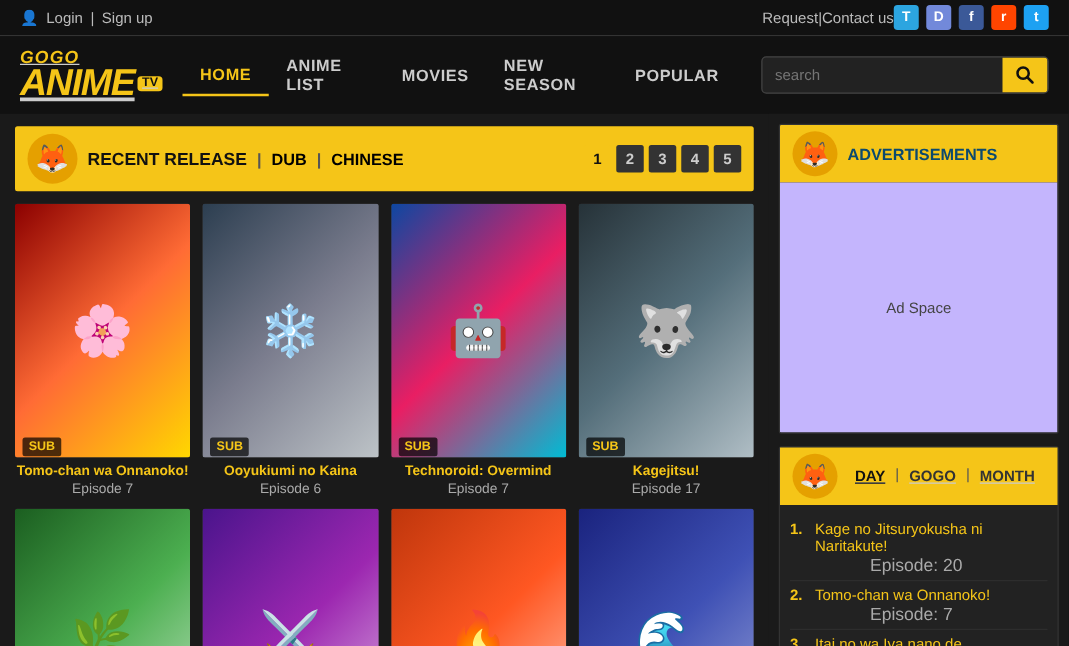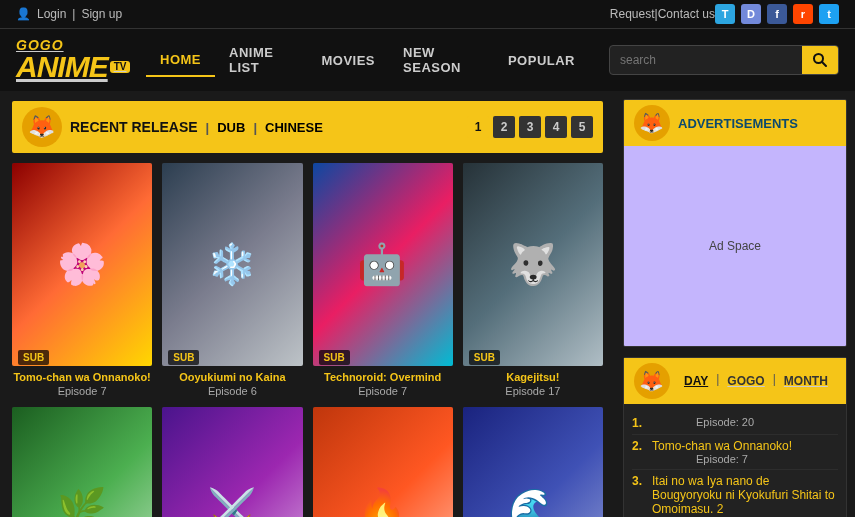--- a/index.html
+++ b/index.html
@@ -201,21 +201,21 @@
     .rank-tab.active { color: #111; text-decoration: underline; }
     .rank-separator { color: #555; font-size: 12px; }
     .rank-list { padding: 8px; }
     .rank-item {
       display: flex; gap: 6px; padding: 4px 0; border-bottom: 1px solid #2d2d2d;
       align-items: flex-start;
     }
     .rank-num { color: #f5c518; font-weight: bold; font-size: 12px; min-width: 14px; }
     .rank-info { flex: 1; }
     .rank-name { color: #f5c518; font-size: 12px; cursor: pointer; }
-    .rank-ep { color: #aaa; font-size: 11px; padding-left: 44px; }
+    .rank-ep { color: #aaa; font-size: 14px; padding-left: 44px; }
   </style>
 </head>
 <body>
 
 <div class="top-bar">
   <div class="top-bar-left">
     <span>👤</span>
     <a style="color:#bbb;text-decoration:none;cursor:pointer;">Login</a>
     <span>|</span>
     <a style="color:#bbb;text-decoration:none;cursor:pointer;">Sign up</a>
@@ -389,20 +389,21 @@
           <span class="rank-separator">|</span>
           <span class="rank-tab">GOGO</span>
           <span class="rank-separator">|</span>
           <span class="rank-tab">MONTH</span>
         </div>
       </div>
       <div class="rank-list" id="rank-list">
       <div class="rank-item">
     <span class="rank-num">1.</span>
     <div class="rank-info">
+      <div class="rank-name">Kage no Jitsuryokusha ni Naritakute!</div>
       <div class="rank-ep">Episode: 20</div>
     </div>
   </div>
           <div class="rank-item">
     <span class="rank-num">2.</span>
     <div class="rank-info">
       <div class="rank-name">Tomo-chan wa Onnanoko!</div>
       <div class="rank-ep">Episode: 7</div>
     </div>
   </div>

